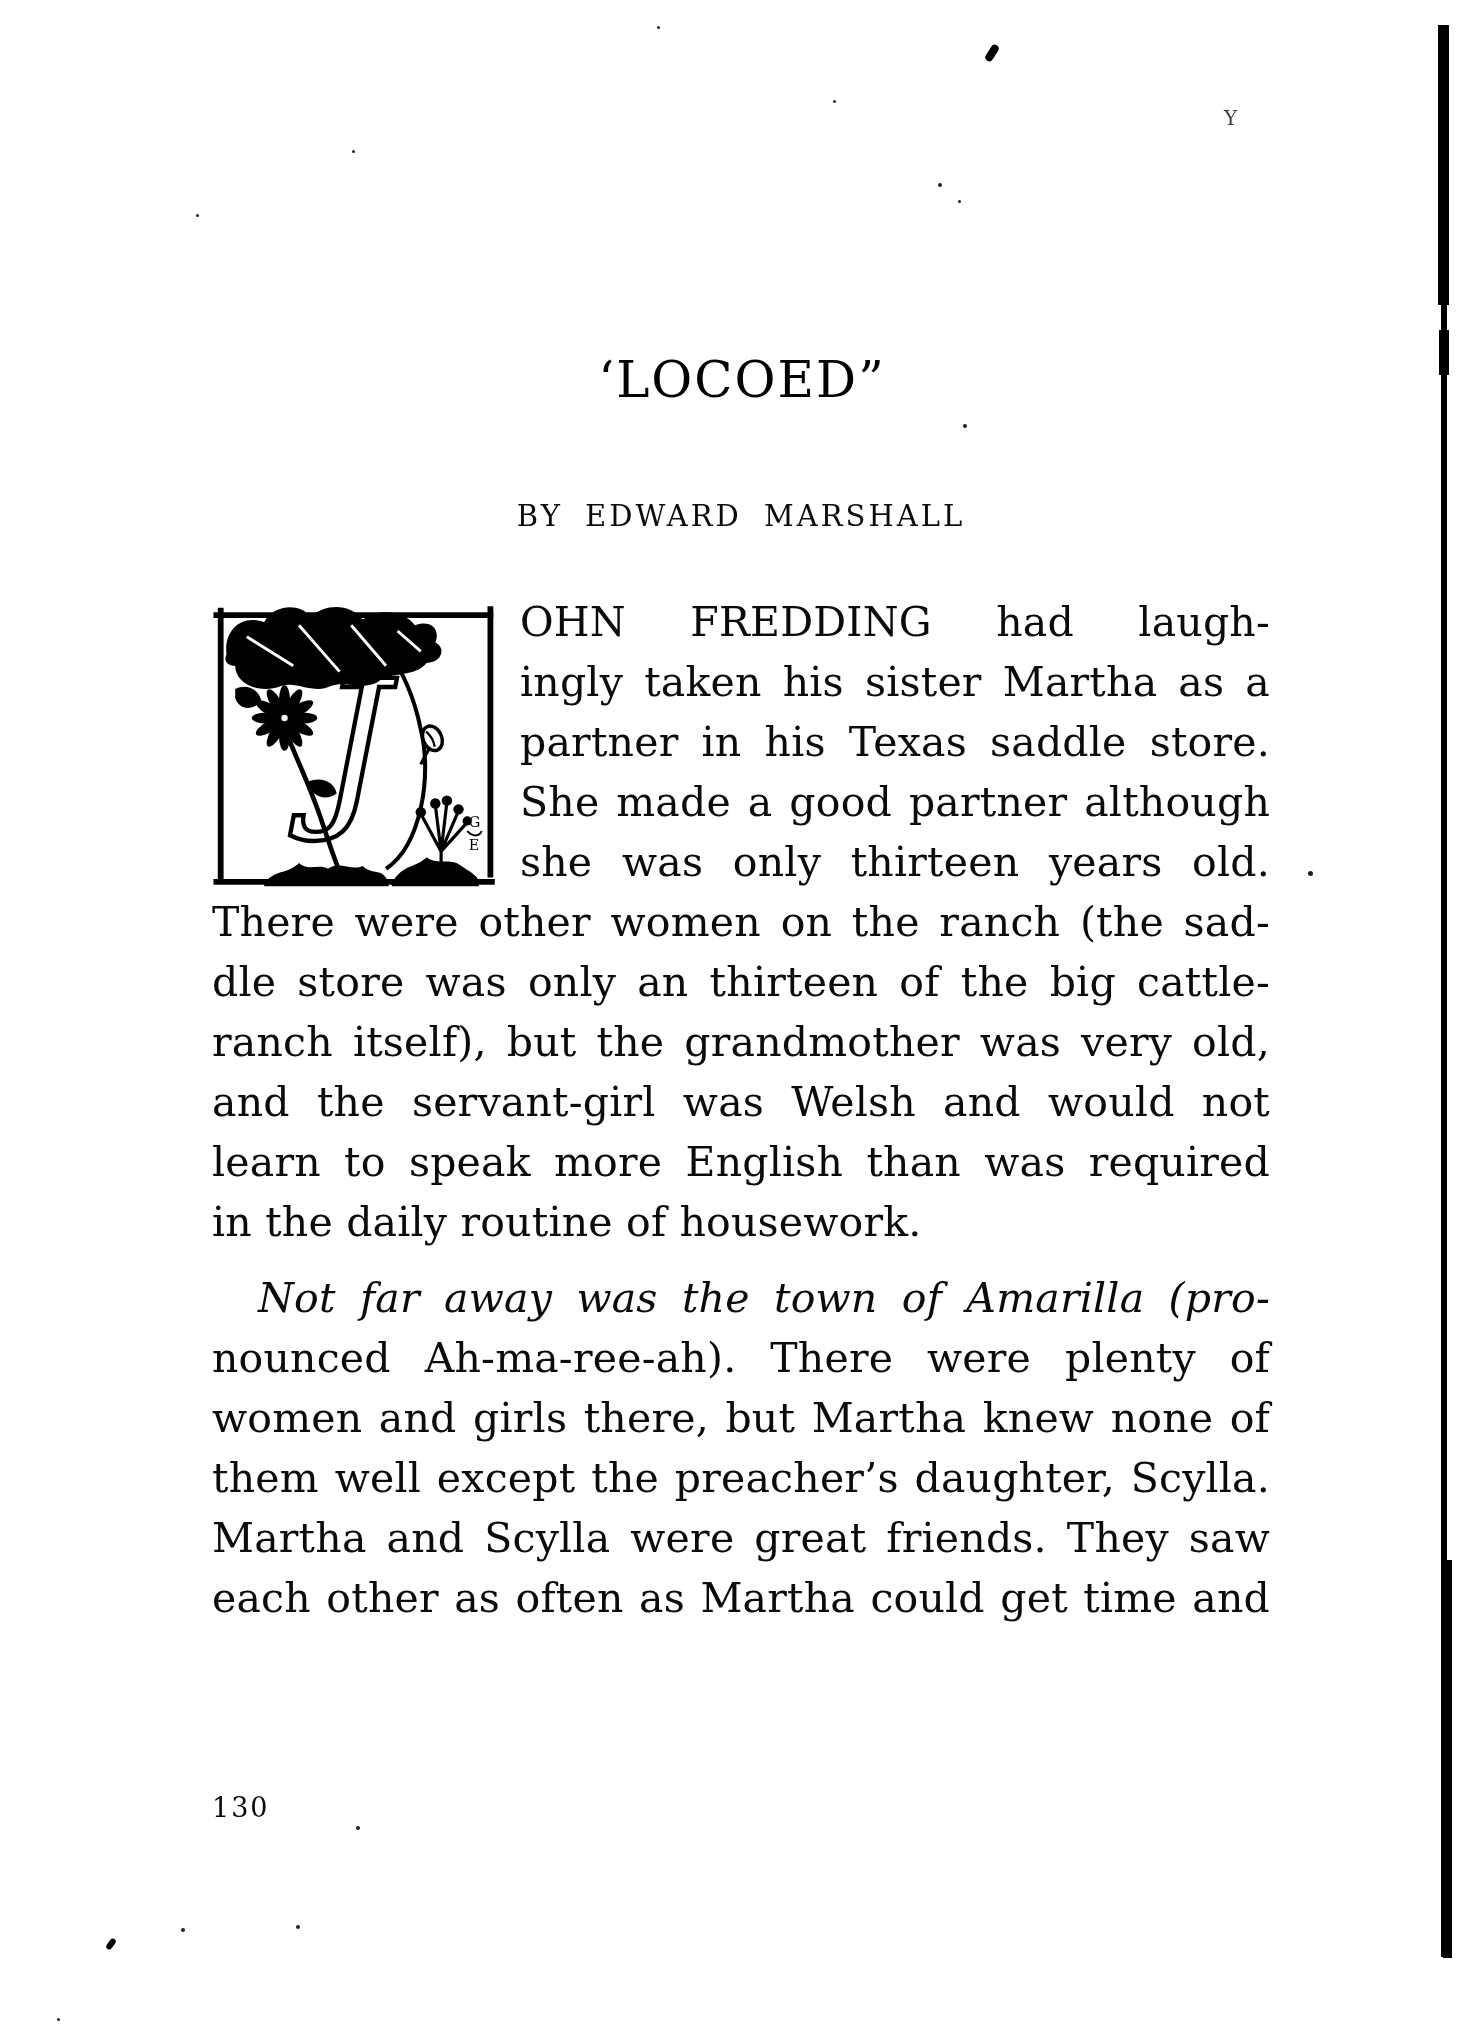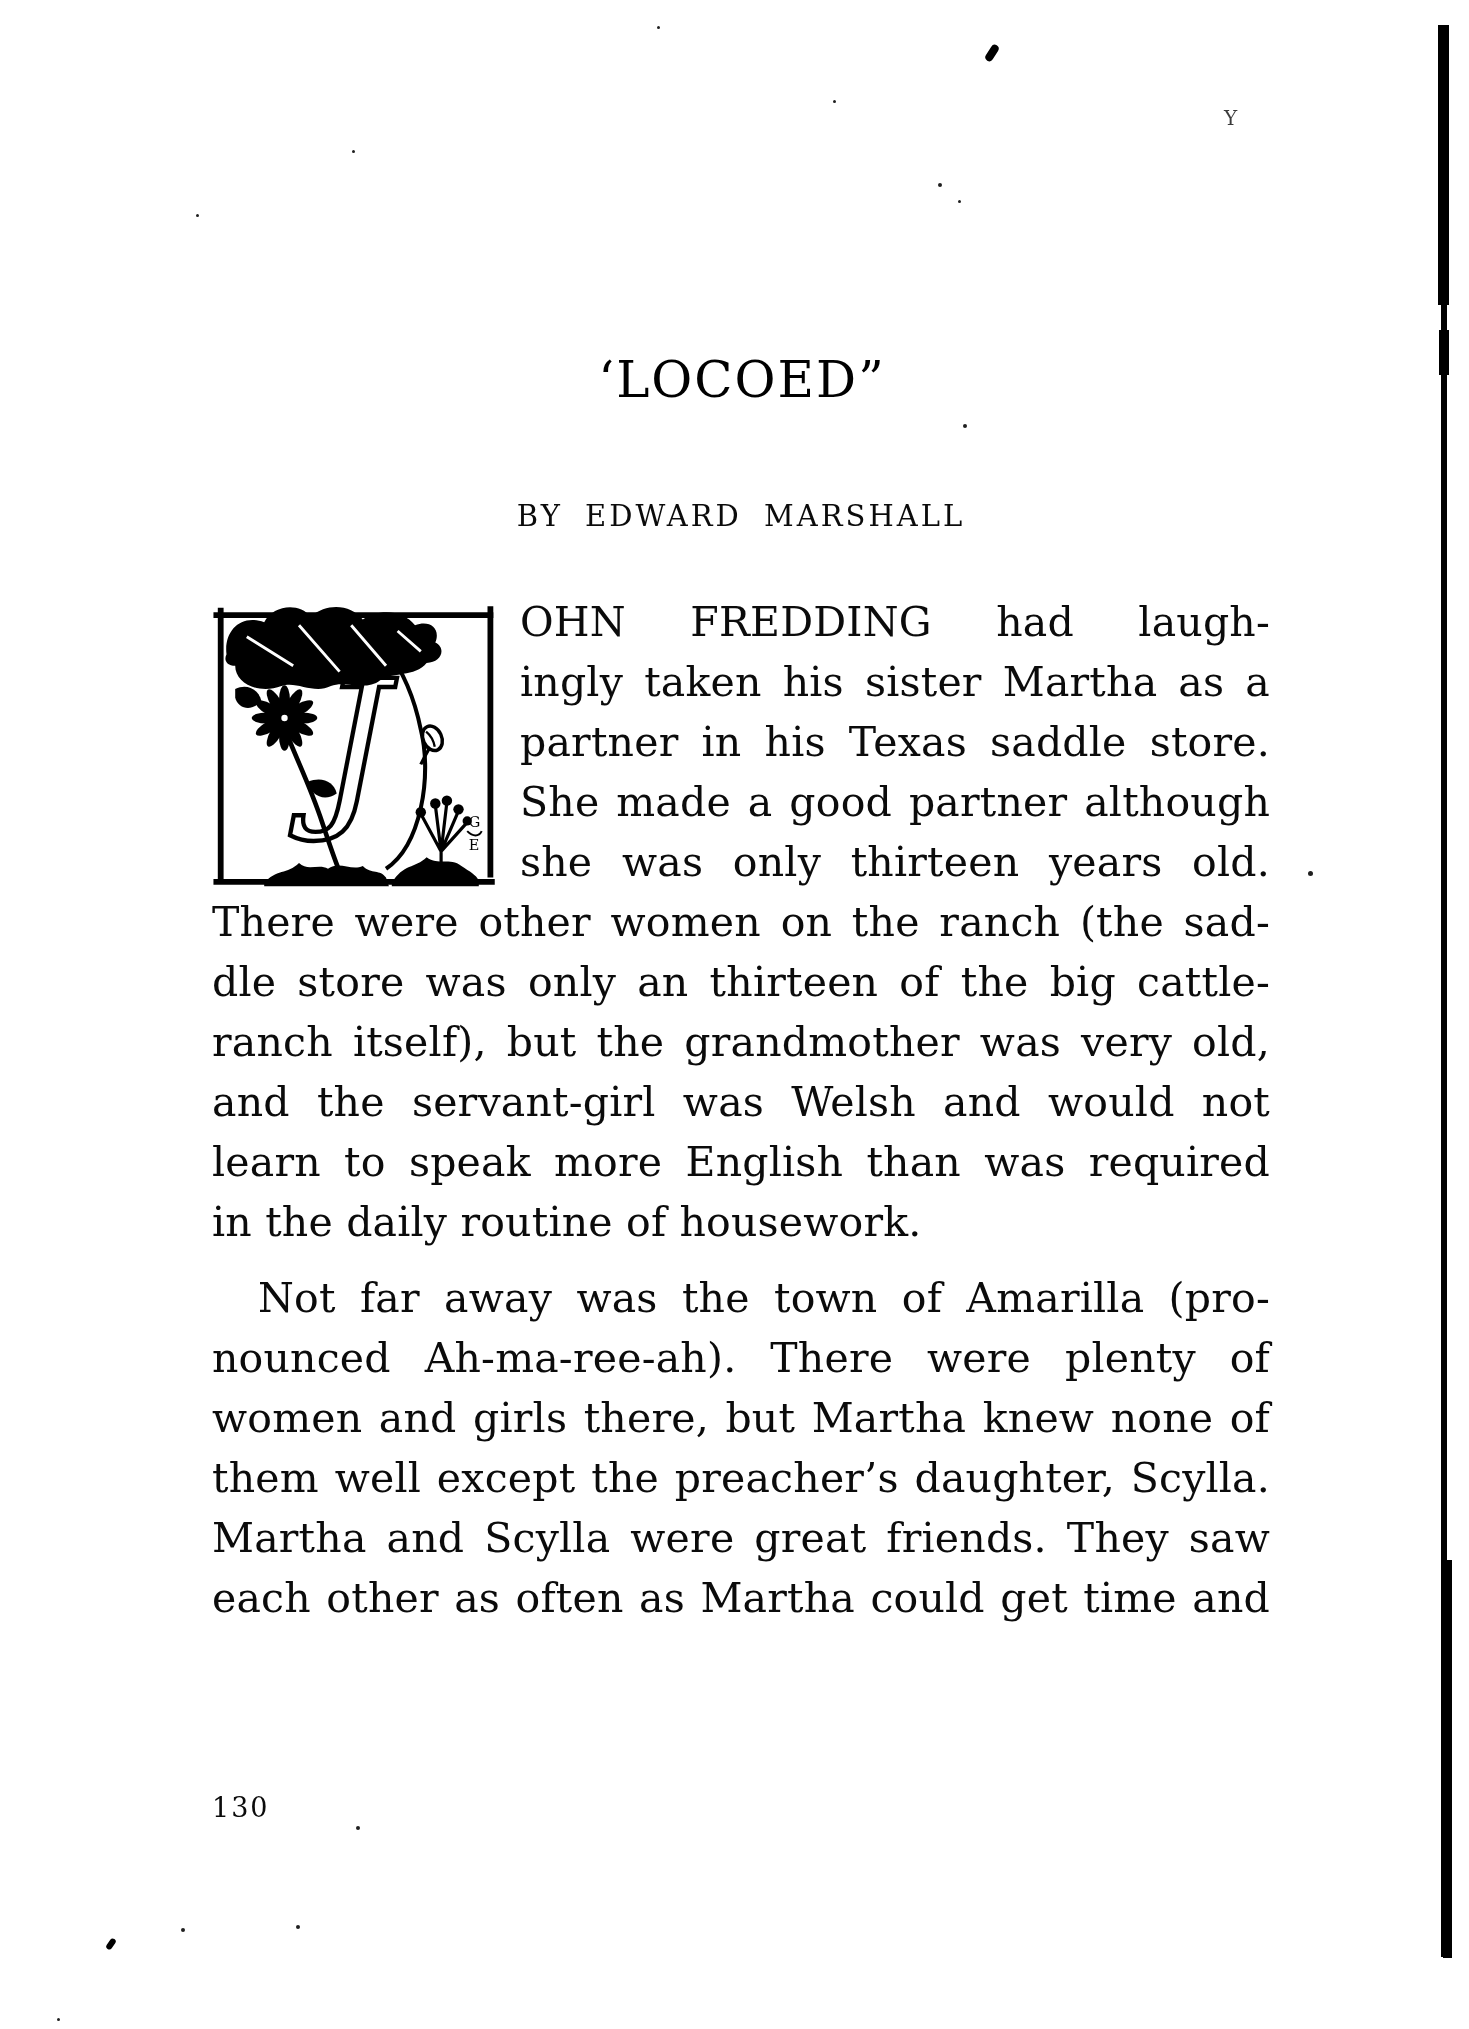--- a/index.html
+++ b/index.html
@@ -30,21 +30,21 @@
   }
 
   
   .bodyline {
     font-size:41px; line-height:60px; height:60px;
     text-align:justify; text-align-last:justify;
     letter-spacing:0.2px;
     white-space:normal;
   }
   .bodyline.lastline { text-align-last:left; }
-  .bodyline.indent { padding-left:46px; box-sizing:border-box; }
+  .bodyline.indent { padding-left:46px; box-sizing:border-box;font-style:italic; }
 
   .para1-top {
     position:absolute; left:212px; top:592px; width:1058px;
     display:flex; gap:18px;
   }
   .dropcap-block { flex:0 0 290px; margin-top:10px; }
   .firstlines { flex:1 1 auto; min-width:0; }
 
   .para1-rest { position:absolute; left:212px; top:892px; width:1058px; }
   .para2      { position:absolute; left:212px; top:1268px; width:1058px; }

